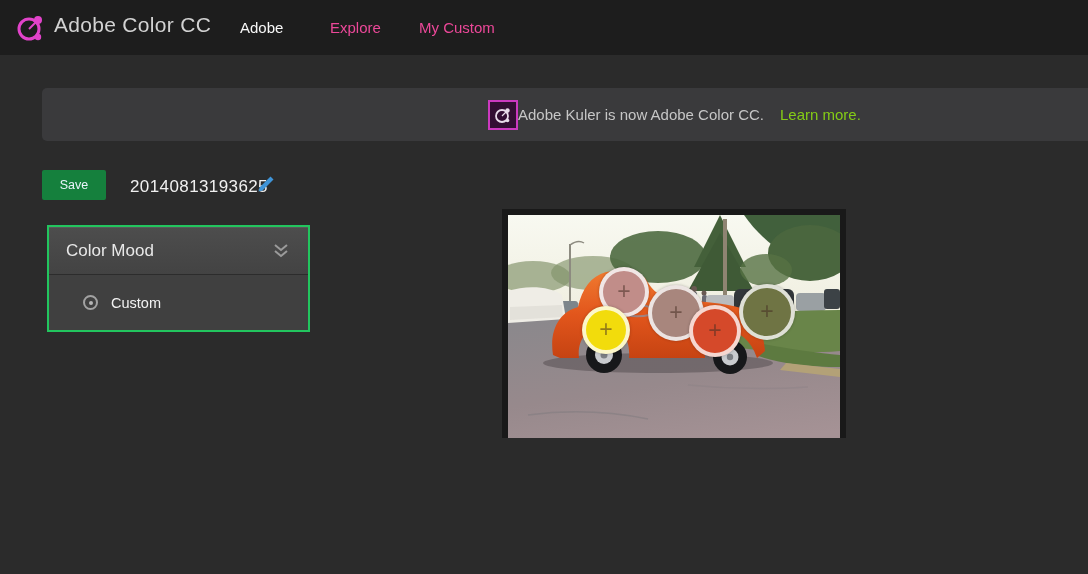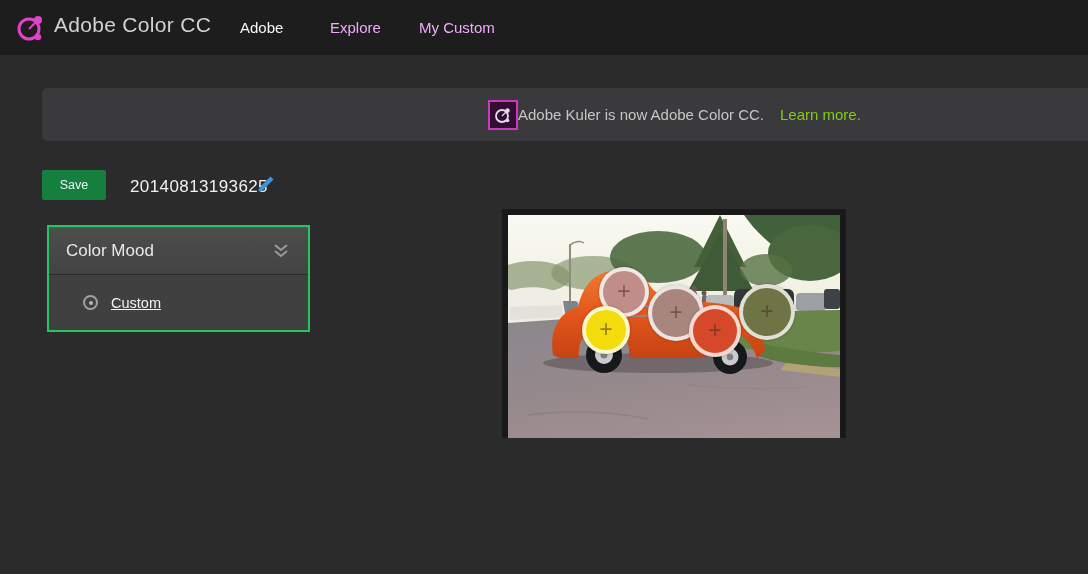--- a/index.html
+++ b/index.html
@@ -15,21 +15,21 @@
   .navbar {
     position: absolute; left: 0; top: 0; width: 1088px; height: 55px;
     background: #1d1d1d;
   }
   .logo { position: absolute; left: 13px; top: 11px; width: 34px; height: 34px; cursor: pointer; }
   .app-title {
     position: absolute; left: 54px; top: 13px;
     font-size: 21px; font-weight: 400; color: #d2d2d2; letter-spacing: 0.3px;
   }
   .nav-tab {
-    position: absolute; top: 19px; font-size: 15px; color: #f0abfc;
+    position: absolute; top: 19px; font-size: 15px; color: #ec4899;
     text-decoration: none; cursor: pointer;
   }
   .nav-tab.active { color: #f7f7f7; }
   .nav-tab.t0 { left: 240px; }
   .nav-tab.t1 { left: 330px; }
   .nav-tab.t2 { left: 419px; }
 
   
   .banner {
     position: absolute; left: 42px; top: 88px; right: -16px; height: 53px;
@@ -71,21 +71,21 @@
   }
   .mood-title { font-size: 17px; color: #e8e8e8; margin-left: 17px; flex: 1; }
   .chevrons { margin-right: 18px; display: inline-flex; }
   .mood-body { height: 55px; background: #404040; display: flex; align-items: center; }
   .mood-option { display: flex; align-items: center; margin-left: 34px; cursor: pointer; }
   .radio {
     width: 15px; height: 15px; border-radius: 50%;
     border: 2px solid #a2a2a2; display: inline-flex; align-items: center; justify-content: center;
   }
   .radio::after { content: ""; width: 4px; height: 4px; border-radius: 50%; background: #b5b5b5; }
-  .mood-option-label { font-size: 14.5px; color: #f2f2f2; margin-left: 13px; text-decoration: underline; }
+  .mood-option-label { font-size: 14.5px; color: #f2f2f2; margin-left: 13px; }
 
   
   .photo-frame {
     position: absolute; left: 502px; top: 209px; width: 344px; height: 260px;
     background: #191919; padding: 6px;
   }
   .photo { position: relative; width: 332px; height: 248px; overflow: hidden; cursor: crosshair; }
   .photo svg { position: absolute; left: 0; top: 0; }
   .picker {
     position: absolute; border-radius: 50%;

